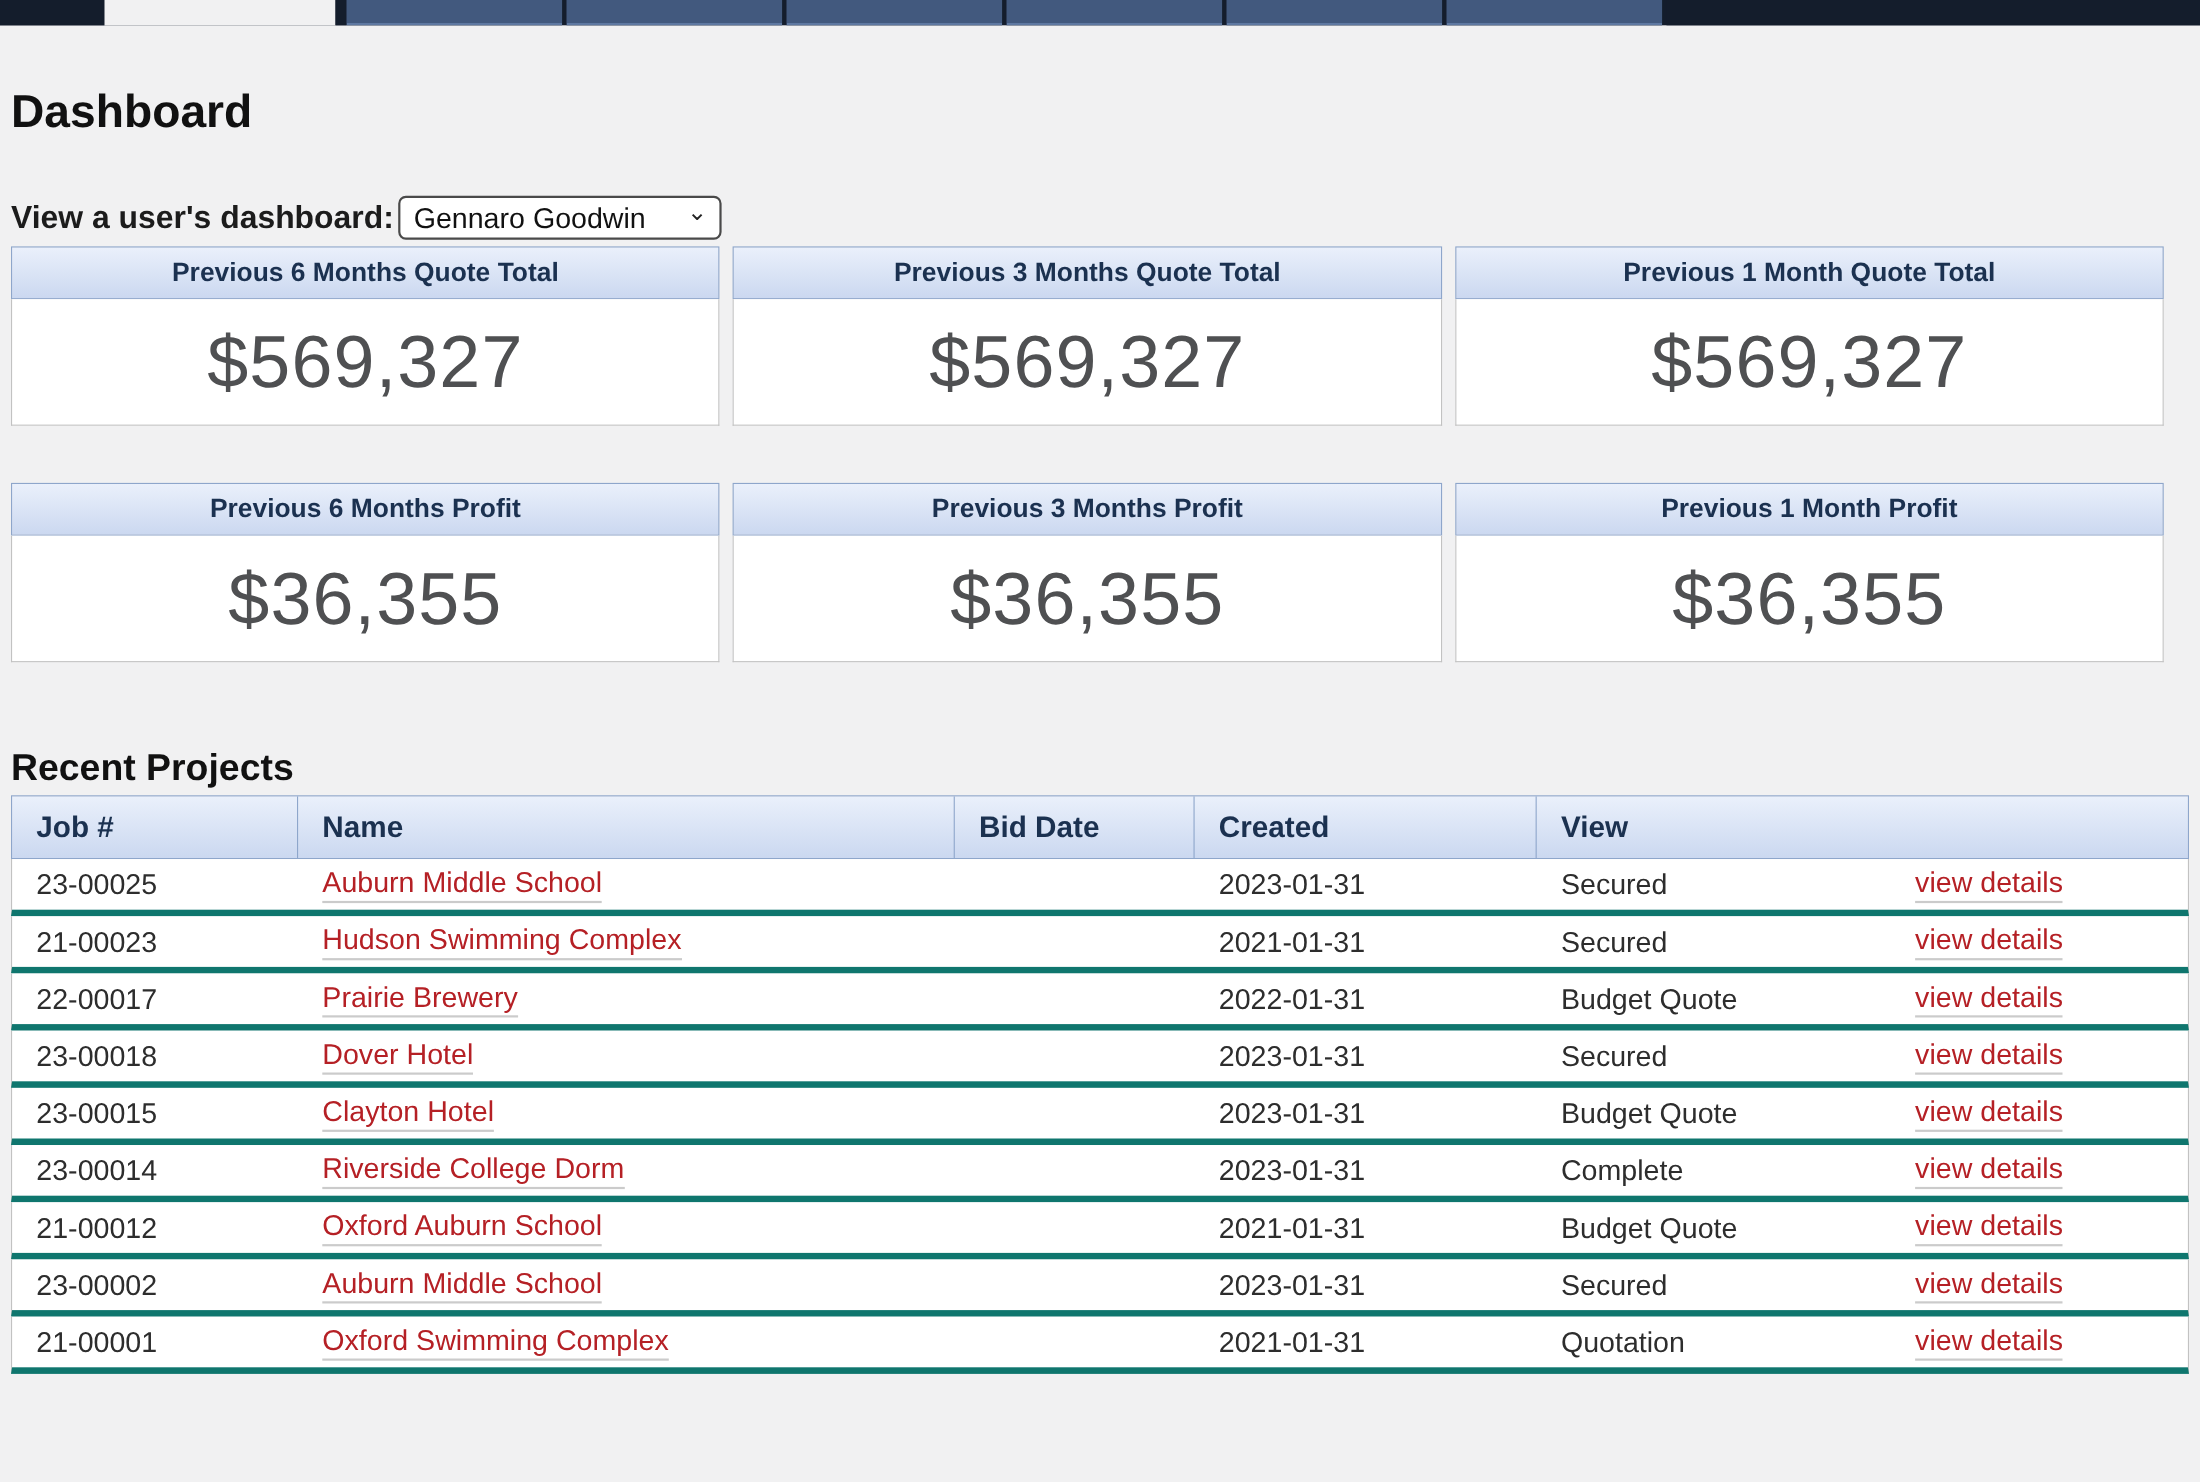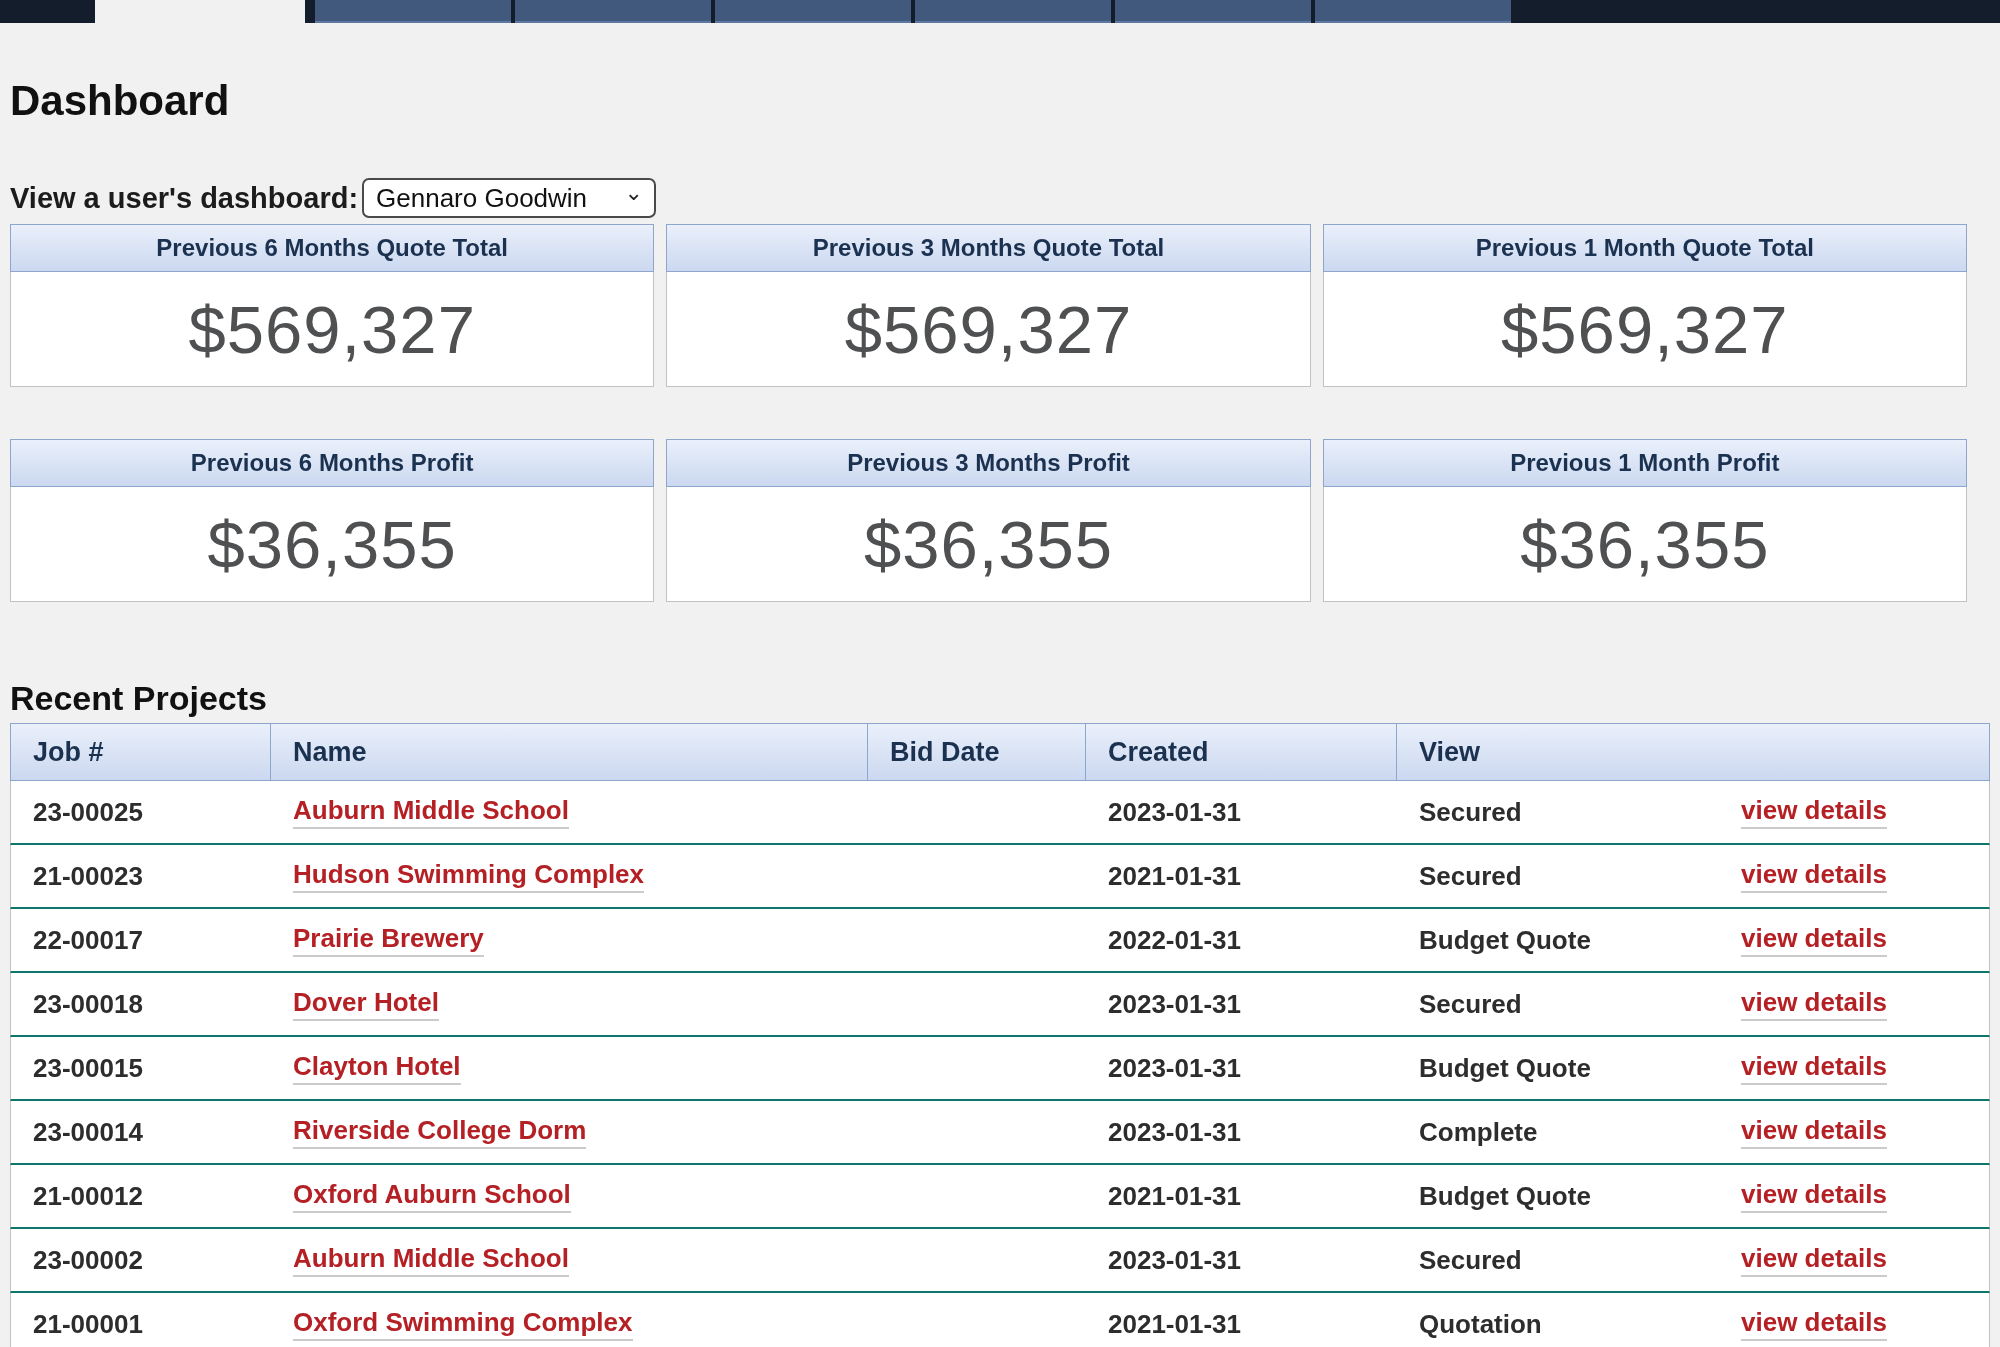--- a/index.html
+++ b/index.html
@@ -47,24 +47,23 @@
   
   .ptable{margin:5px 0 0 10px;width:1980px;}
   .trow{display:grid;grid-template-columns:260px 597px 218px 311px 322px 272px;}
   .thead{box-sizing:border-box;border:1px solid #8ea6cb;background:linear-gradient(#eaf0fb,#cbd8f0);height:58px;}
   .thead .tcell{
     display:flex;align-items:center;padding-left:22px;box-sizing:border-box;
     font-size:27px;font-weight:bold;color:#1b3150;border-right:1px solid #8ea6cb;
   }
   .thead .tcell:last-child{border-right:none;}
   .tbody-row{
-    box-sizing:border-box;height:64px;background:#fff;
+    box-sizing:border-box;height:52px;background:#fff;
     border-left:1px solid #c2c2c2;border-right:1px solid #c2c2c2;
-    border-bottom:2px solid #0f766e;
-    font-weight:bold;
+    border-bottom:6px solid #0f766e;
   }
   .tbody-row .tcell{
     display:flex;align-items:center;padding-left:22px;box-sizing:border-box;
     font-size:26px;color:#2d2d2d;overflow:hidden;white-space:nowrap;
   }
   a.redlink{color:#b52025;text-decoration:none;border-bottom:2px solid #cbcbcb;padding-bottom:1px;cursor:pointer;}
 </style>
 </head>
 <body>
 

